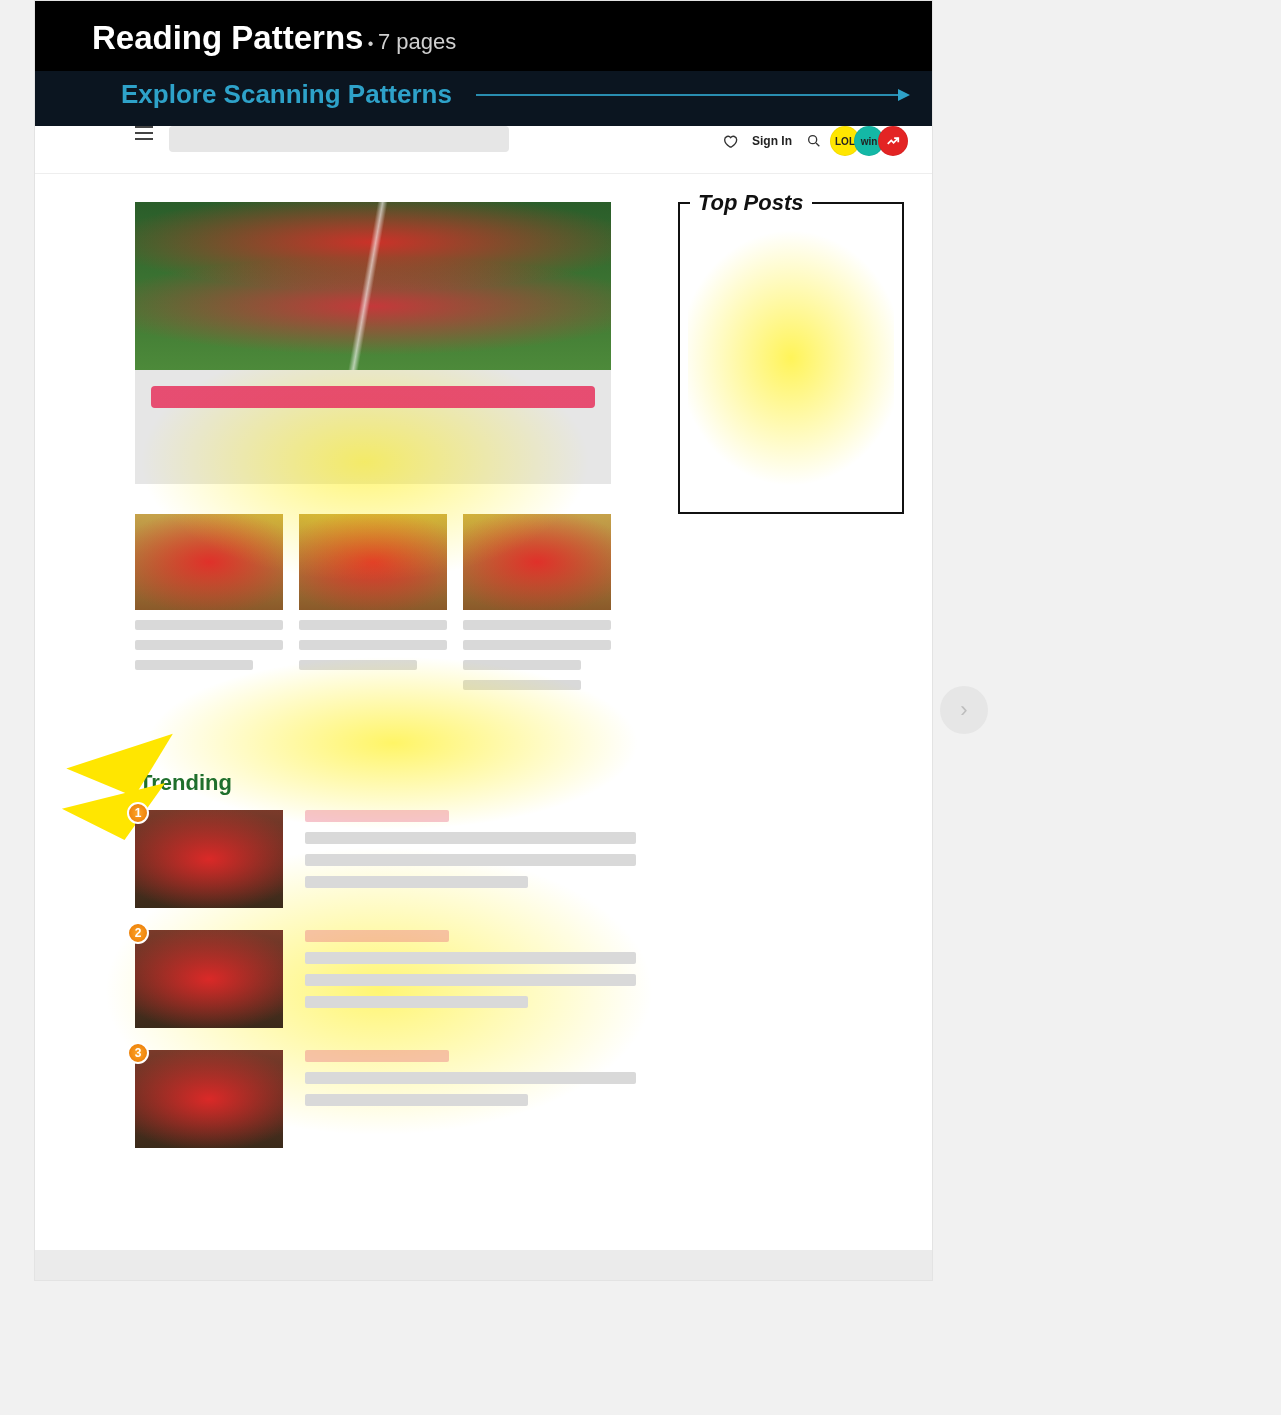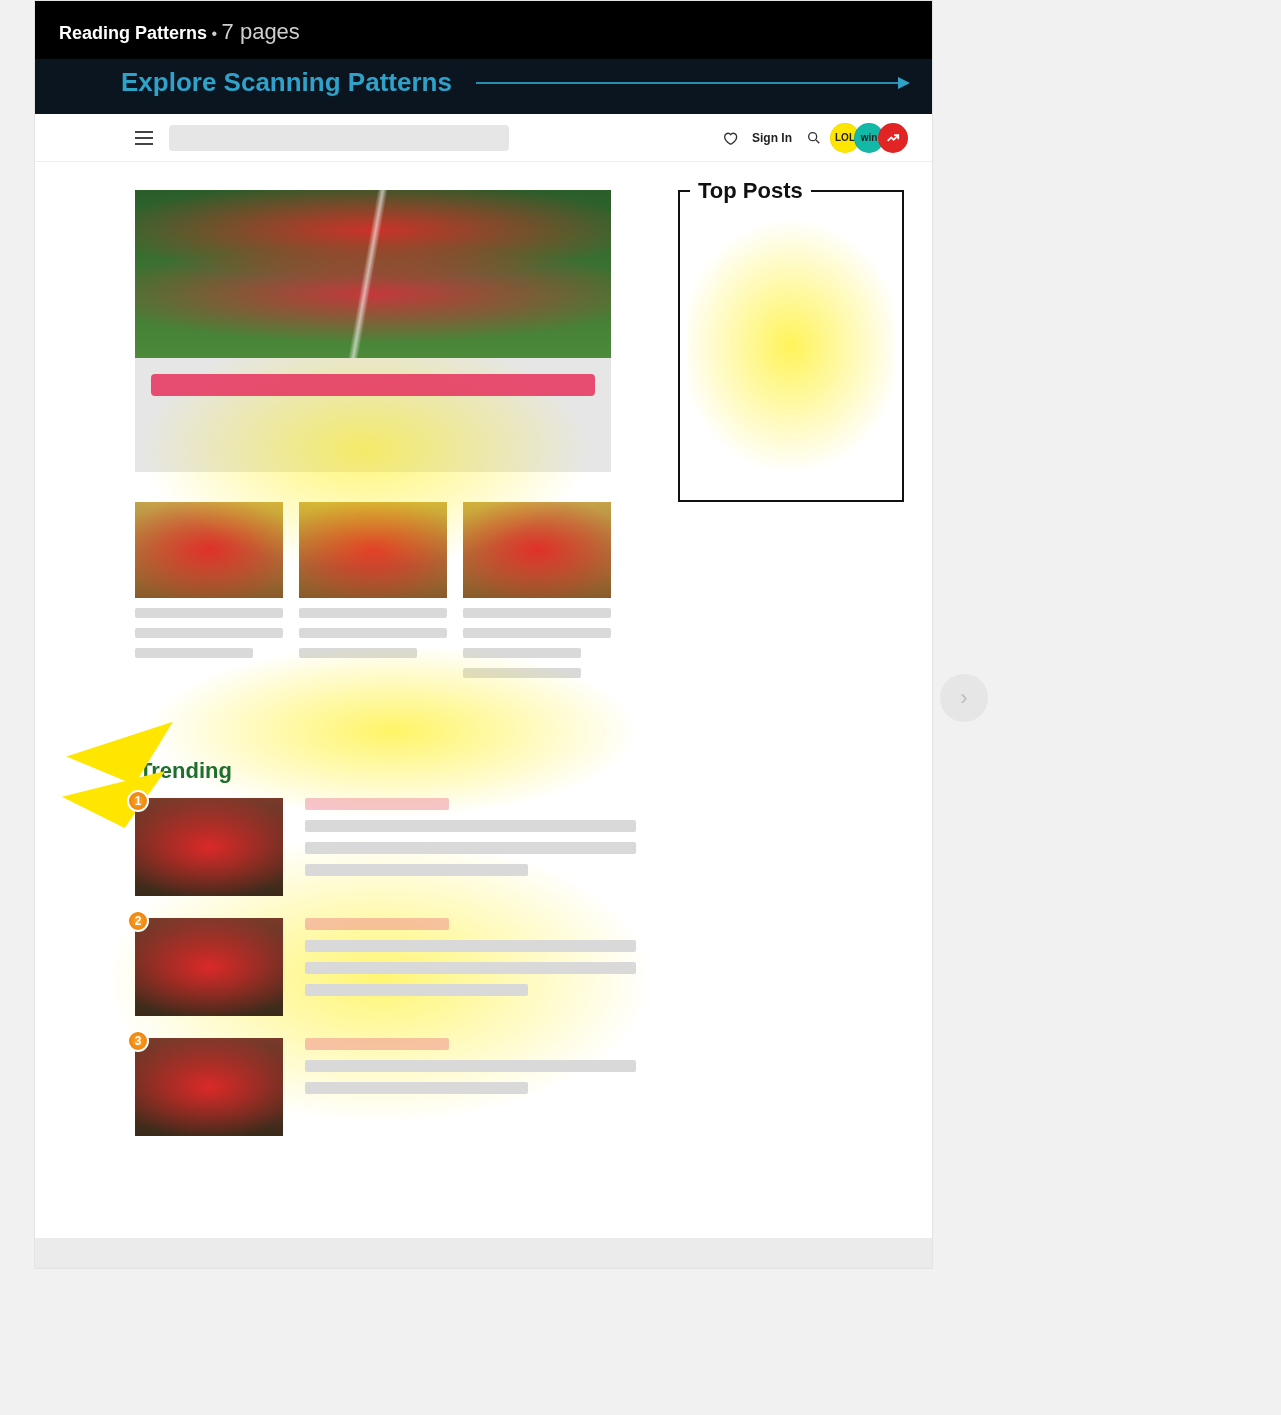--- a/index.html
+++ b/index.html
@@ -35,22 +35,23 @@
     border:1px solid #e3e3e3;
   }
   
   .hdr{
     background:#000;
     color:#fff;
     padding:18px 24px 14px 24px;
     position:relative;
   }
   .hdr .title{
-    font-size:18px;
+    font-size:33px;
     font-weight:700;
+    margin-left:33px;
   }
   .hdr .subtitle{
     font-size:22px;
     font-weight:400;
     color:#cfcfcf;
   }
   .hdr .dot{color:#cfcfcf;}
   .explore-strip{
     background:var(--dark);
     padding:8px 24px 16px 86px;
@@ -81,21 +82,21 @@
   
   .site{
     background:#fff;
     padding:0 0 40px 0;
     position:relative;
   }
   .topbar{
     height:48px;
     border-bottom:1px solid #eee;
     display:flex;
-    align-items:center;
+    align-items:flex-start;
     padding:0 24px 0 100px;
     gap:16px;
   }
   .hamburger{
     width:18px;height:14px;
     display:flex;flex-direction:column;justify-content:space-between;
   }
   .hamburger span{display:block;height:2px;background:#444;}
   .search{
     width:340px;height:26px;border-radius:4px;background:var(--muted2);
@@ -349,21 +350,21 @@
           <div class="tile">
             <div class="thumb"></div>
             <div class="bar"></div>
             <div class="bar"></div>
             <div class="bar short"></div>
             <div class="bar short"></div>
           </div>
         </div>
 
         <div class="topposts">
-          <div style="position:relative;">
+          <div style="position:relative;font-style:italic;">
             <div class="tp-shadow"></div>
             <div class="tp-frame">
               <div class="tp-label">Top Posts</div>
               <div class="tp-glow"></div>
             </div>
           </div>
         </div>
 
         <div class="trending">
           <div class="trending-glow"></div>

